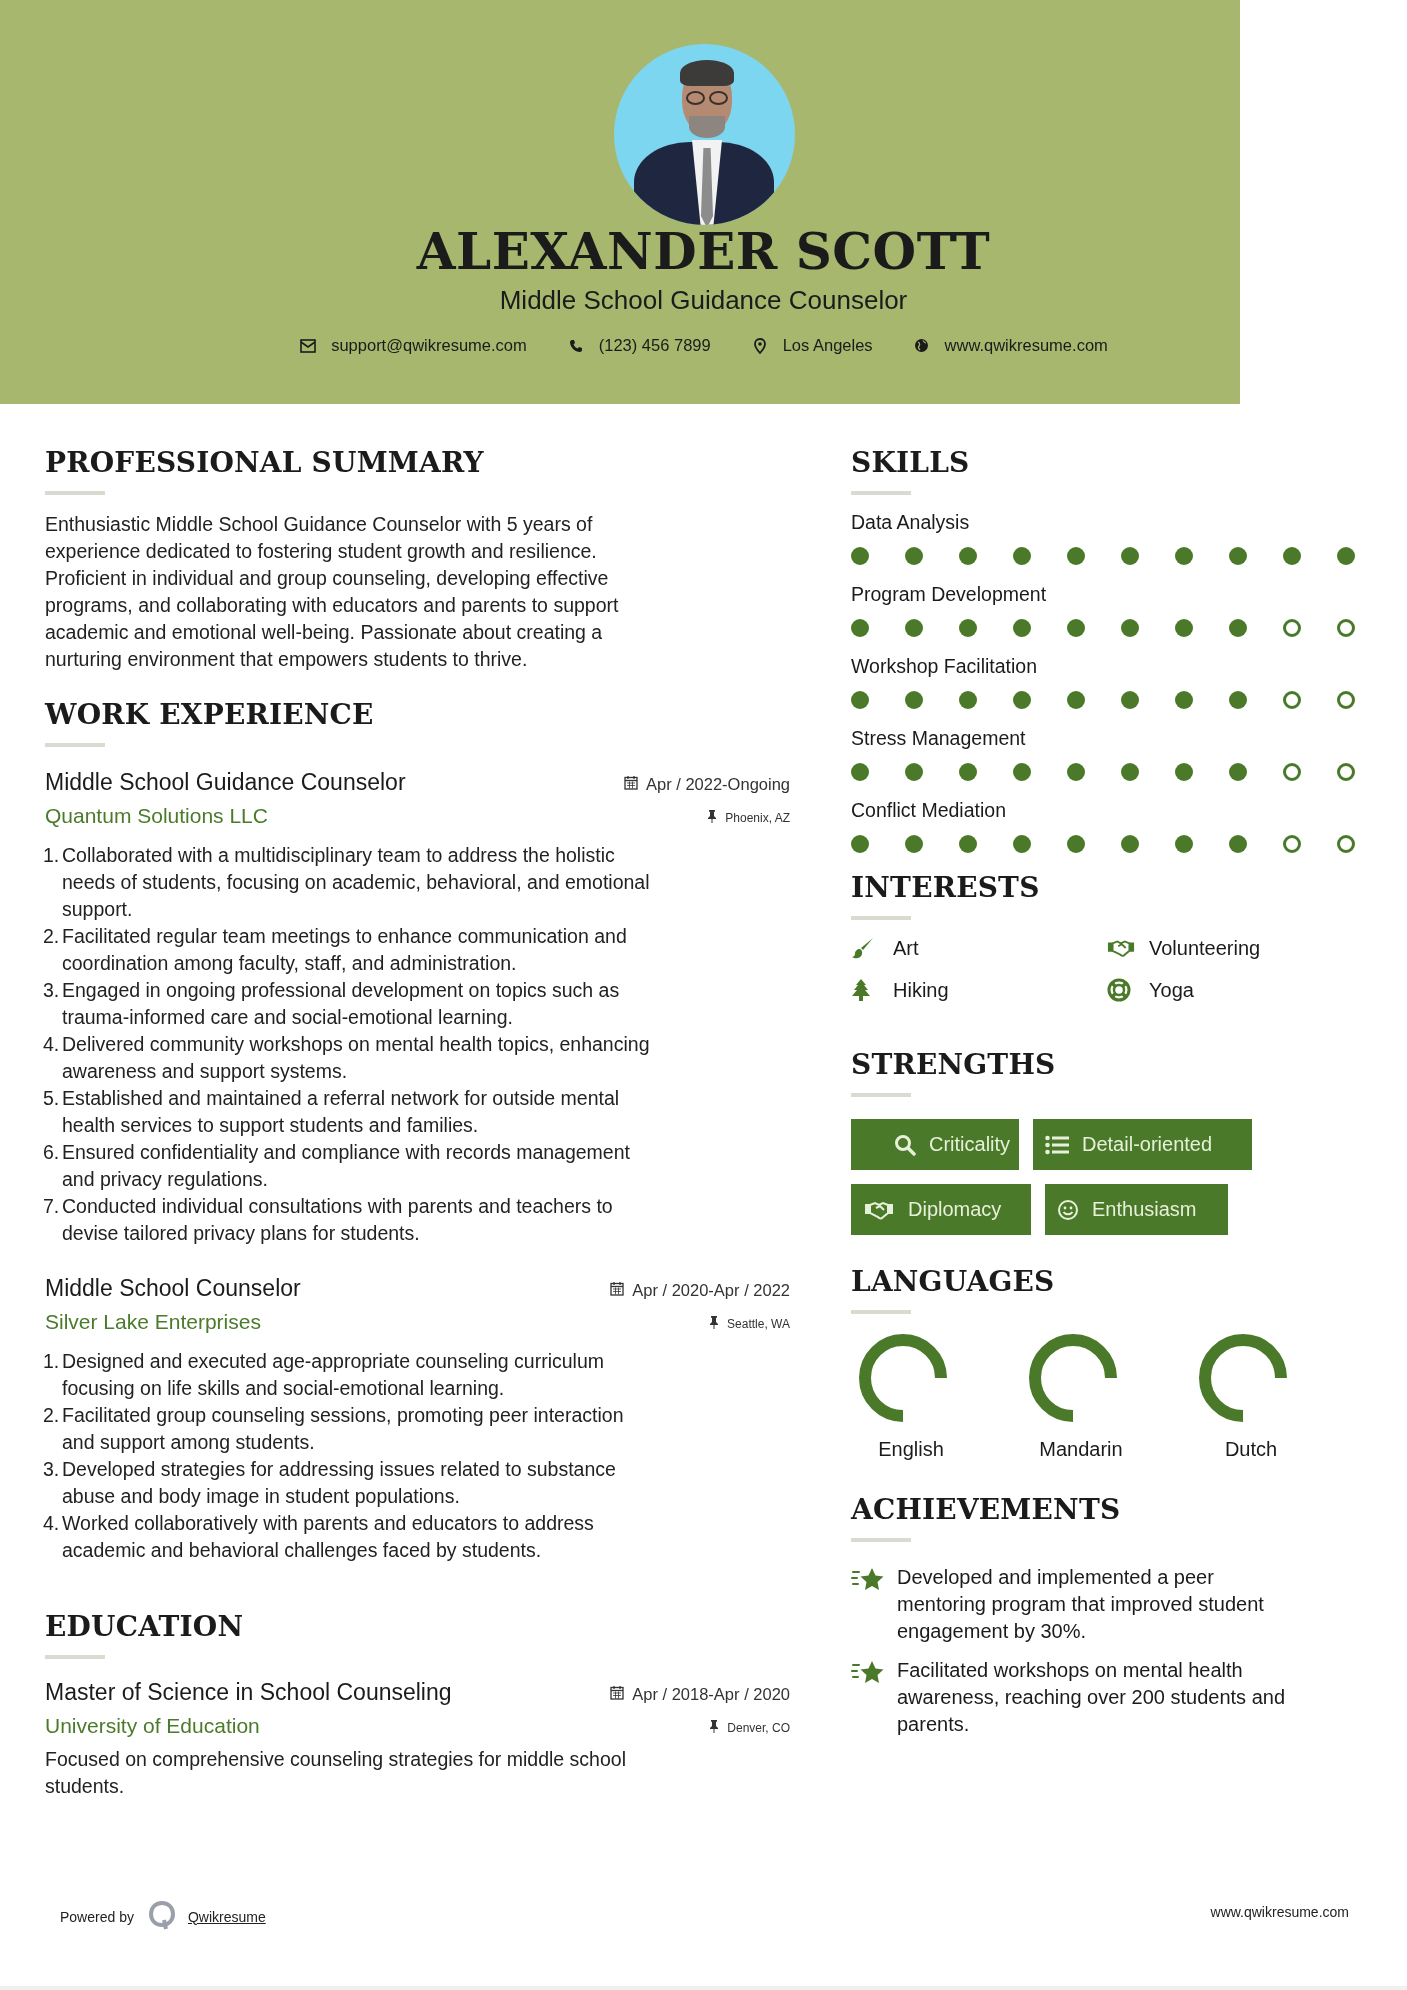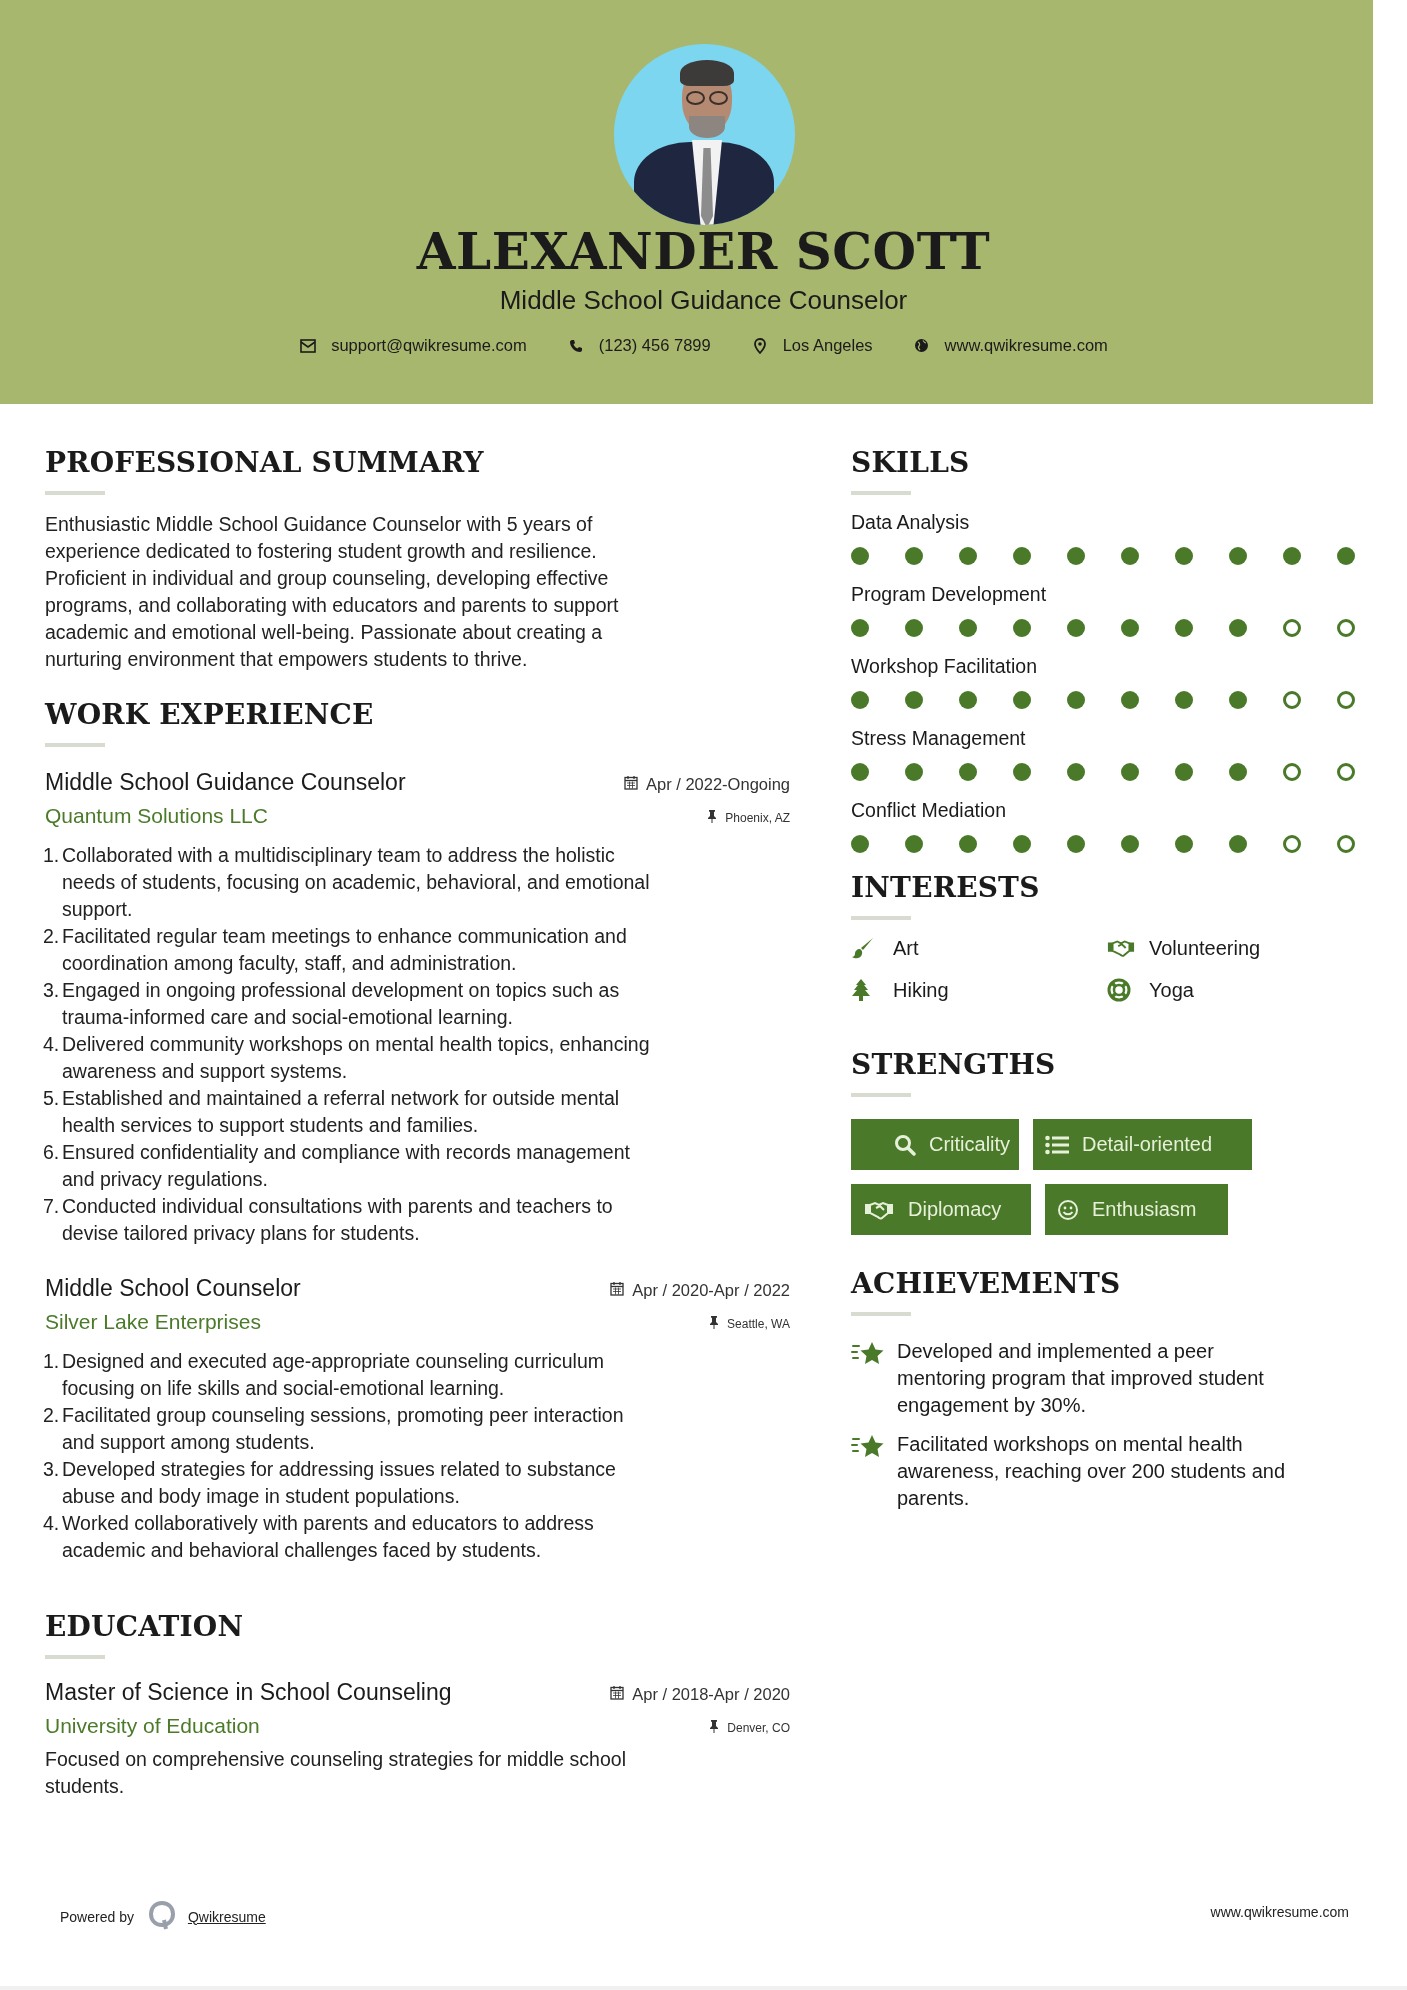--- a/index.html
+++ b/index.html
@@ -1,21 +1,21 @@
 <!DOCTYPE html>
 <html><head>
 <meta charset="utf-8">
 <style>
   * { box-sizing: border-box; margin: 0; padding: 0; }
   html, body { width: 1407px; height: 1990px; background: #ffffff; overflow: hidden; }
   body { font-family: "Liberation Sans", "DejaVu Sans", sans-serif; color: #222222; position: relative; }
 
   
   .header {
-    position: absolute; left: 0; top: 0; width: 1373px; height: 404px;
+    position: absolute; left: 0; top: 0; width: 1240px; height: 404px;
     background: #a8b76e;
   }
   .photo {
     position: absolute; left: 614px; top: 44px; width: 181px; height: 181px;
     border-radius: 50%; background: #7dd6f0; overflow: hidden;
   }
   .photo .head {
     position: absolute; left: 68px; top: 22px; width: 50px; height: 68px;
     background: #b58a72; border-radius: 45% 45% 48% 48%;
   }
@@ -553,20 +553,44 @@
               <circle cx="8" cy="9" r="1.4" fill="#e7f0d9"></circle>
               <circle cx="14" cy="9" r="1.4" fill="#e7f0d9"></circle>
               <path d="M6.5 13 C8.5 16 13.5 16 15.5 13" fill="none" stroke="#e7f0d9" stroke-width="2"></path>
             </svg>
         </span>
         <span>Enthusiasm</span>
       </div>
     </div>
   </section>
 
+  <section style="margin-top:30px;">
+    <div class="sec-title">LANGUAGES</div>
+    <div class="sec-rule" style="margin-bottom:18px;"></div>
+    <div class="langs">
+      <div class="lang">
+        <svg width="92" height="92" viewBox="0 0 92 92">
+            <path d="M 46 84 A 38 38 0 1 1 84 45.99999999999999" fill="none" stroke="#4a7a29" stroke-width="12"></path>
+          </svg>
+        <div class="lang-name">English</div>
+      </div>
+      <div class="lang">
+        <svg width="92" height="92" viewBox="0 0 92 92">
+            <path d="M 46 84 A 38 38 0 1 1 84 45.99999999999999" fill="none" stroke="#4a7a29" stroke-width="12"></path>
+          </svg>
+        <div class="lang-name">Mandarin</div>
+      </div>
+      <div class="lang">
+        <svg width="92" height="92" viewBox="0 0 92 92">
+            <path d="M 46 84 A 38 38 0 1 1 84 45.99999999999999" fill="none" stroke="#4a7a29" stroke-width="12"></path>
+          </svg>
+        <div class="lang-name">Dutch</div>
+      </div>
+    </div>
+  </section>
 
   <section style="margin-top:32px;">
     <div class="sec-title">ACHIEVEMENTS</div>
     <div class="sec-rule" style="margin-bottom:22px;"></div>
     <div class="ach">
       <span class="ico">
         <svg width="34" height="28" viewBox="0 0 34 28">
             <path d="M21 2 L24.5 9.5 L32.5 10.5 L26.5 16 L28 24 L21 20 L14 24 L15.5 16 L9.5 10.5 L17.5 9.5 Z" fill="#4a7a29"></path>
             <path d="M2 6 h6 M1 12 h5 M2 18 h5" stroke="#4a7a29" stroke-width="2" stroke-linecap="round"></path>
           </svg>

